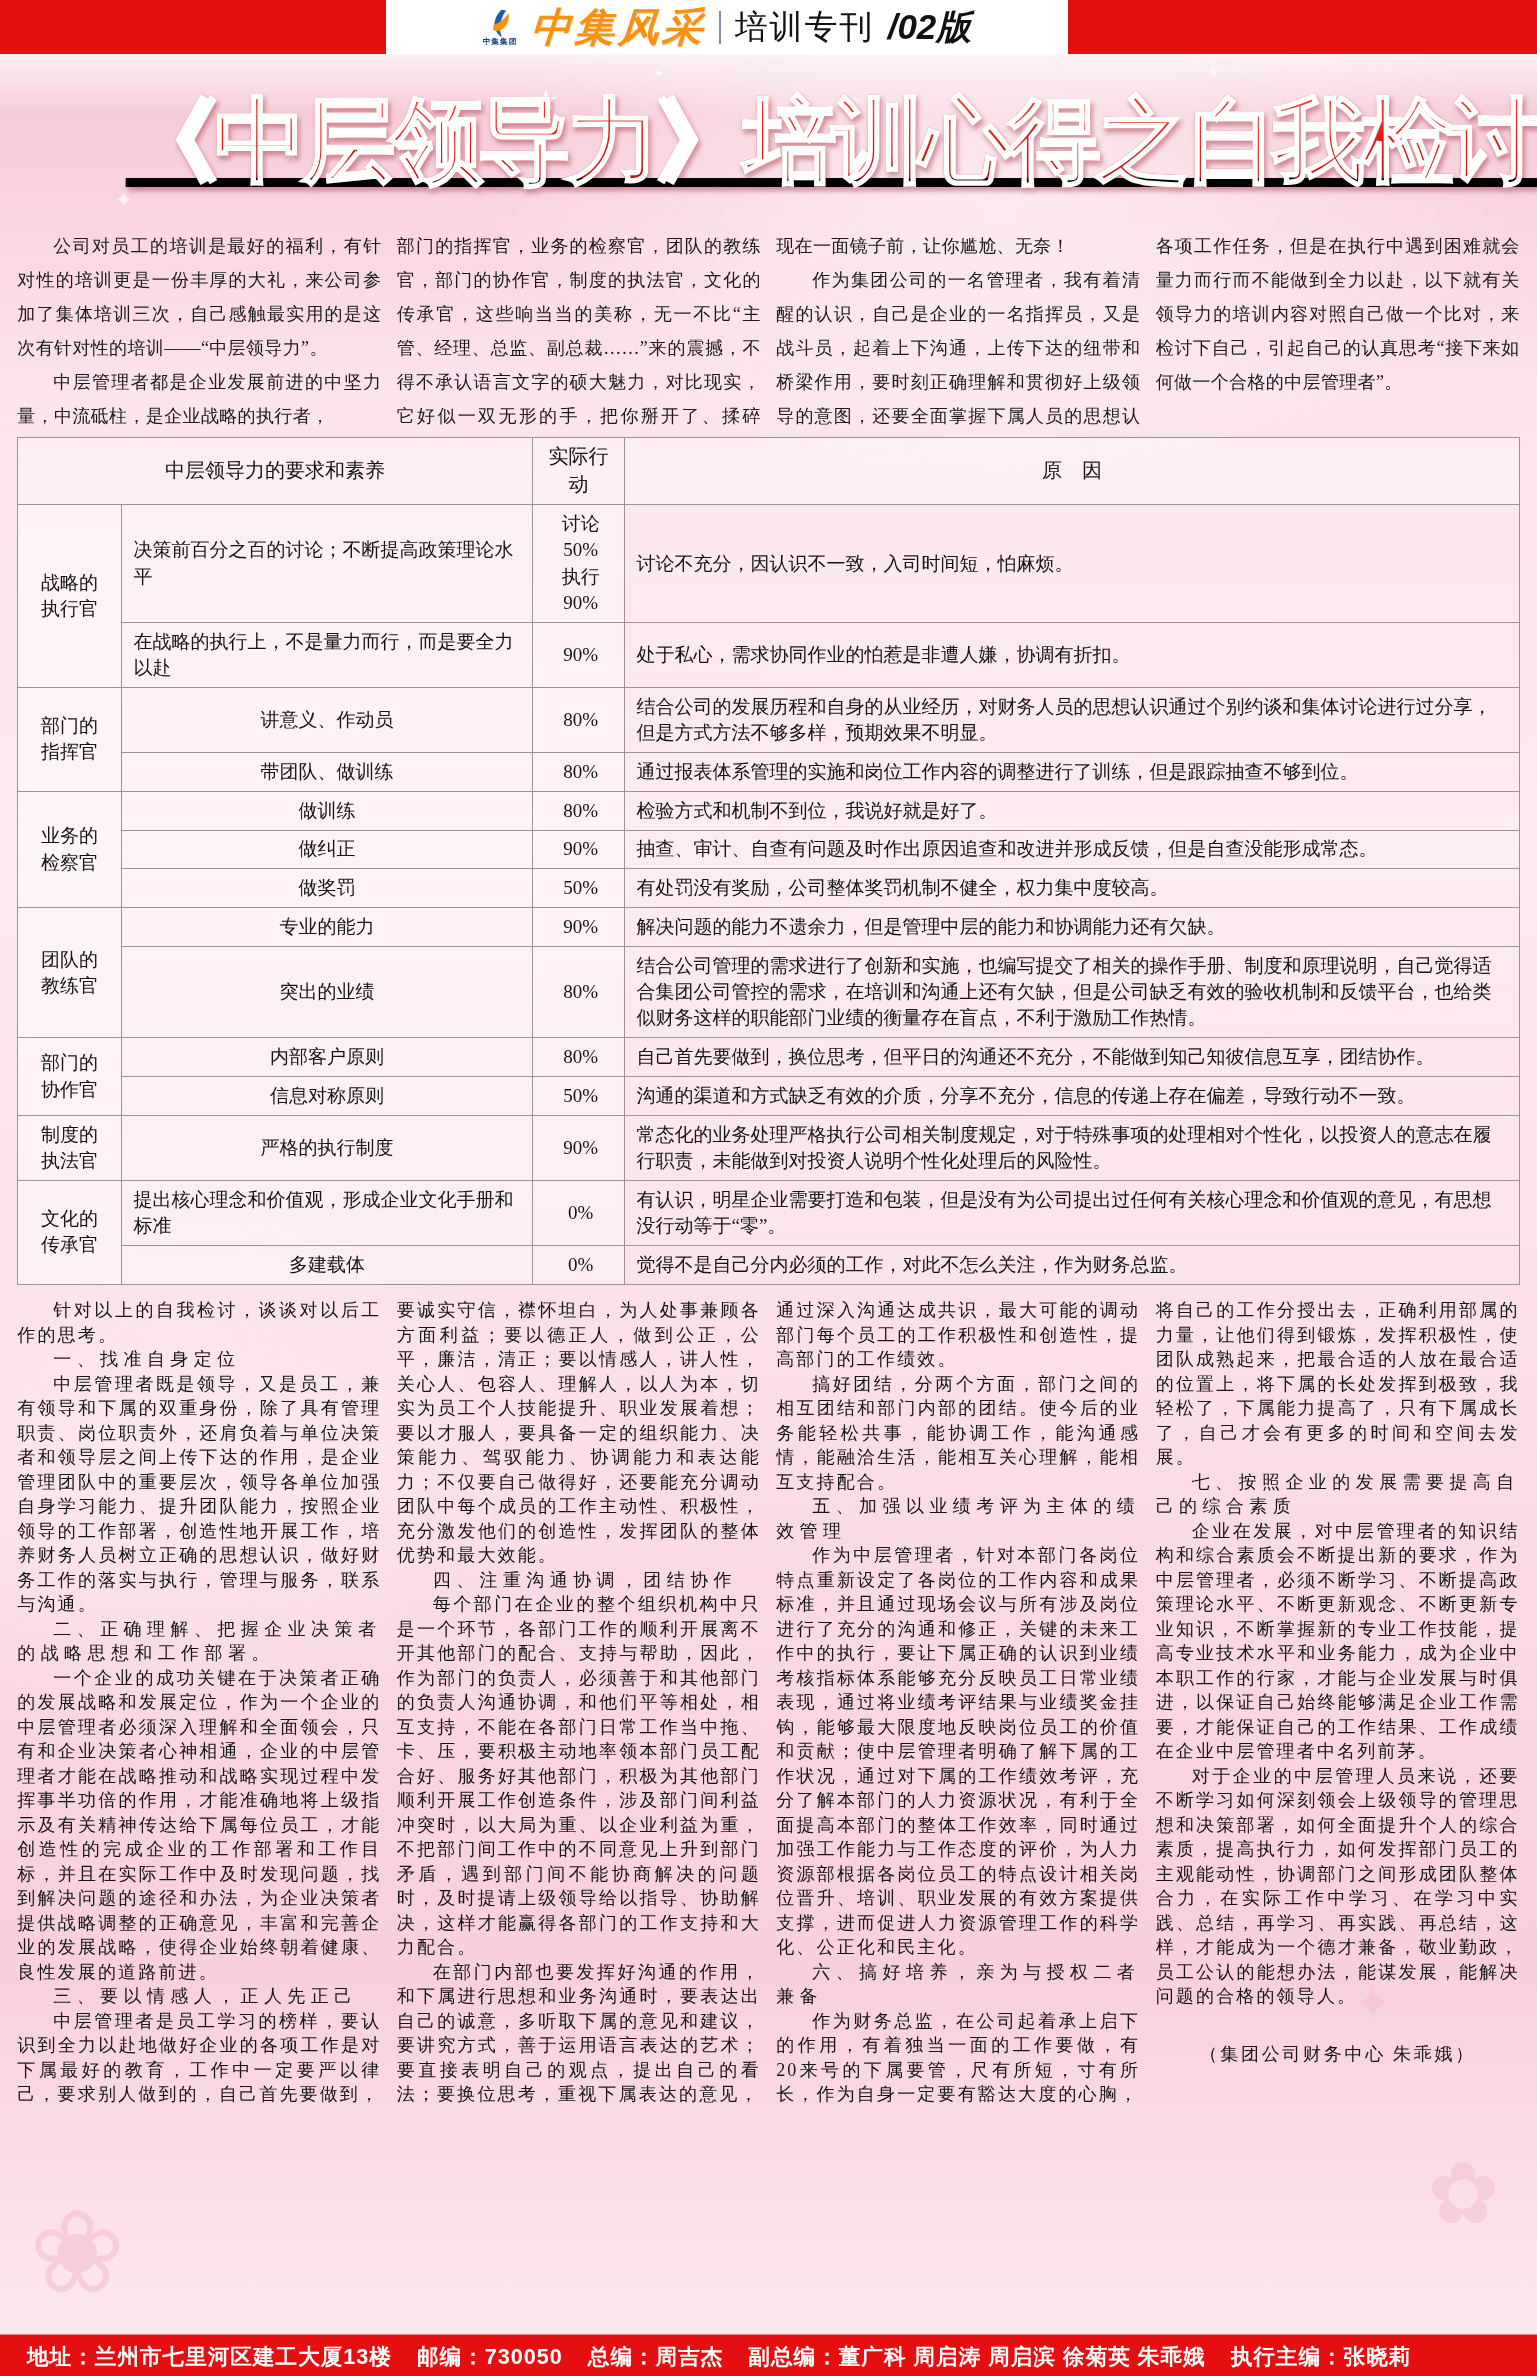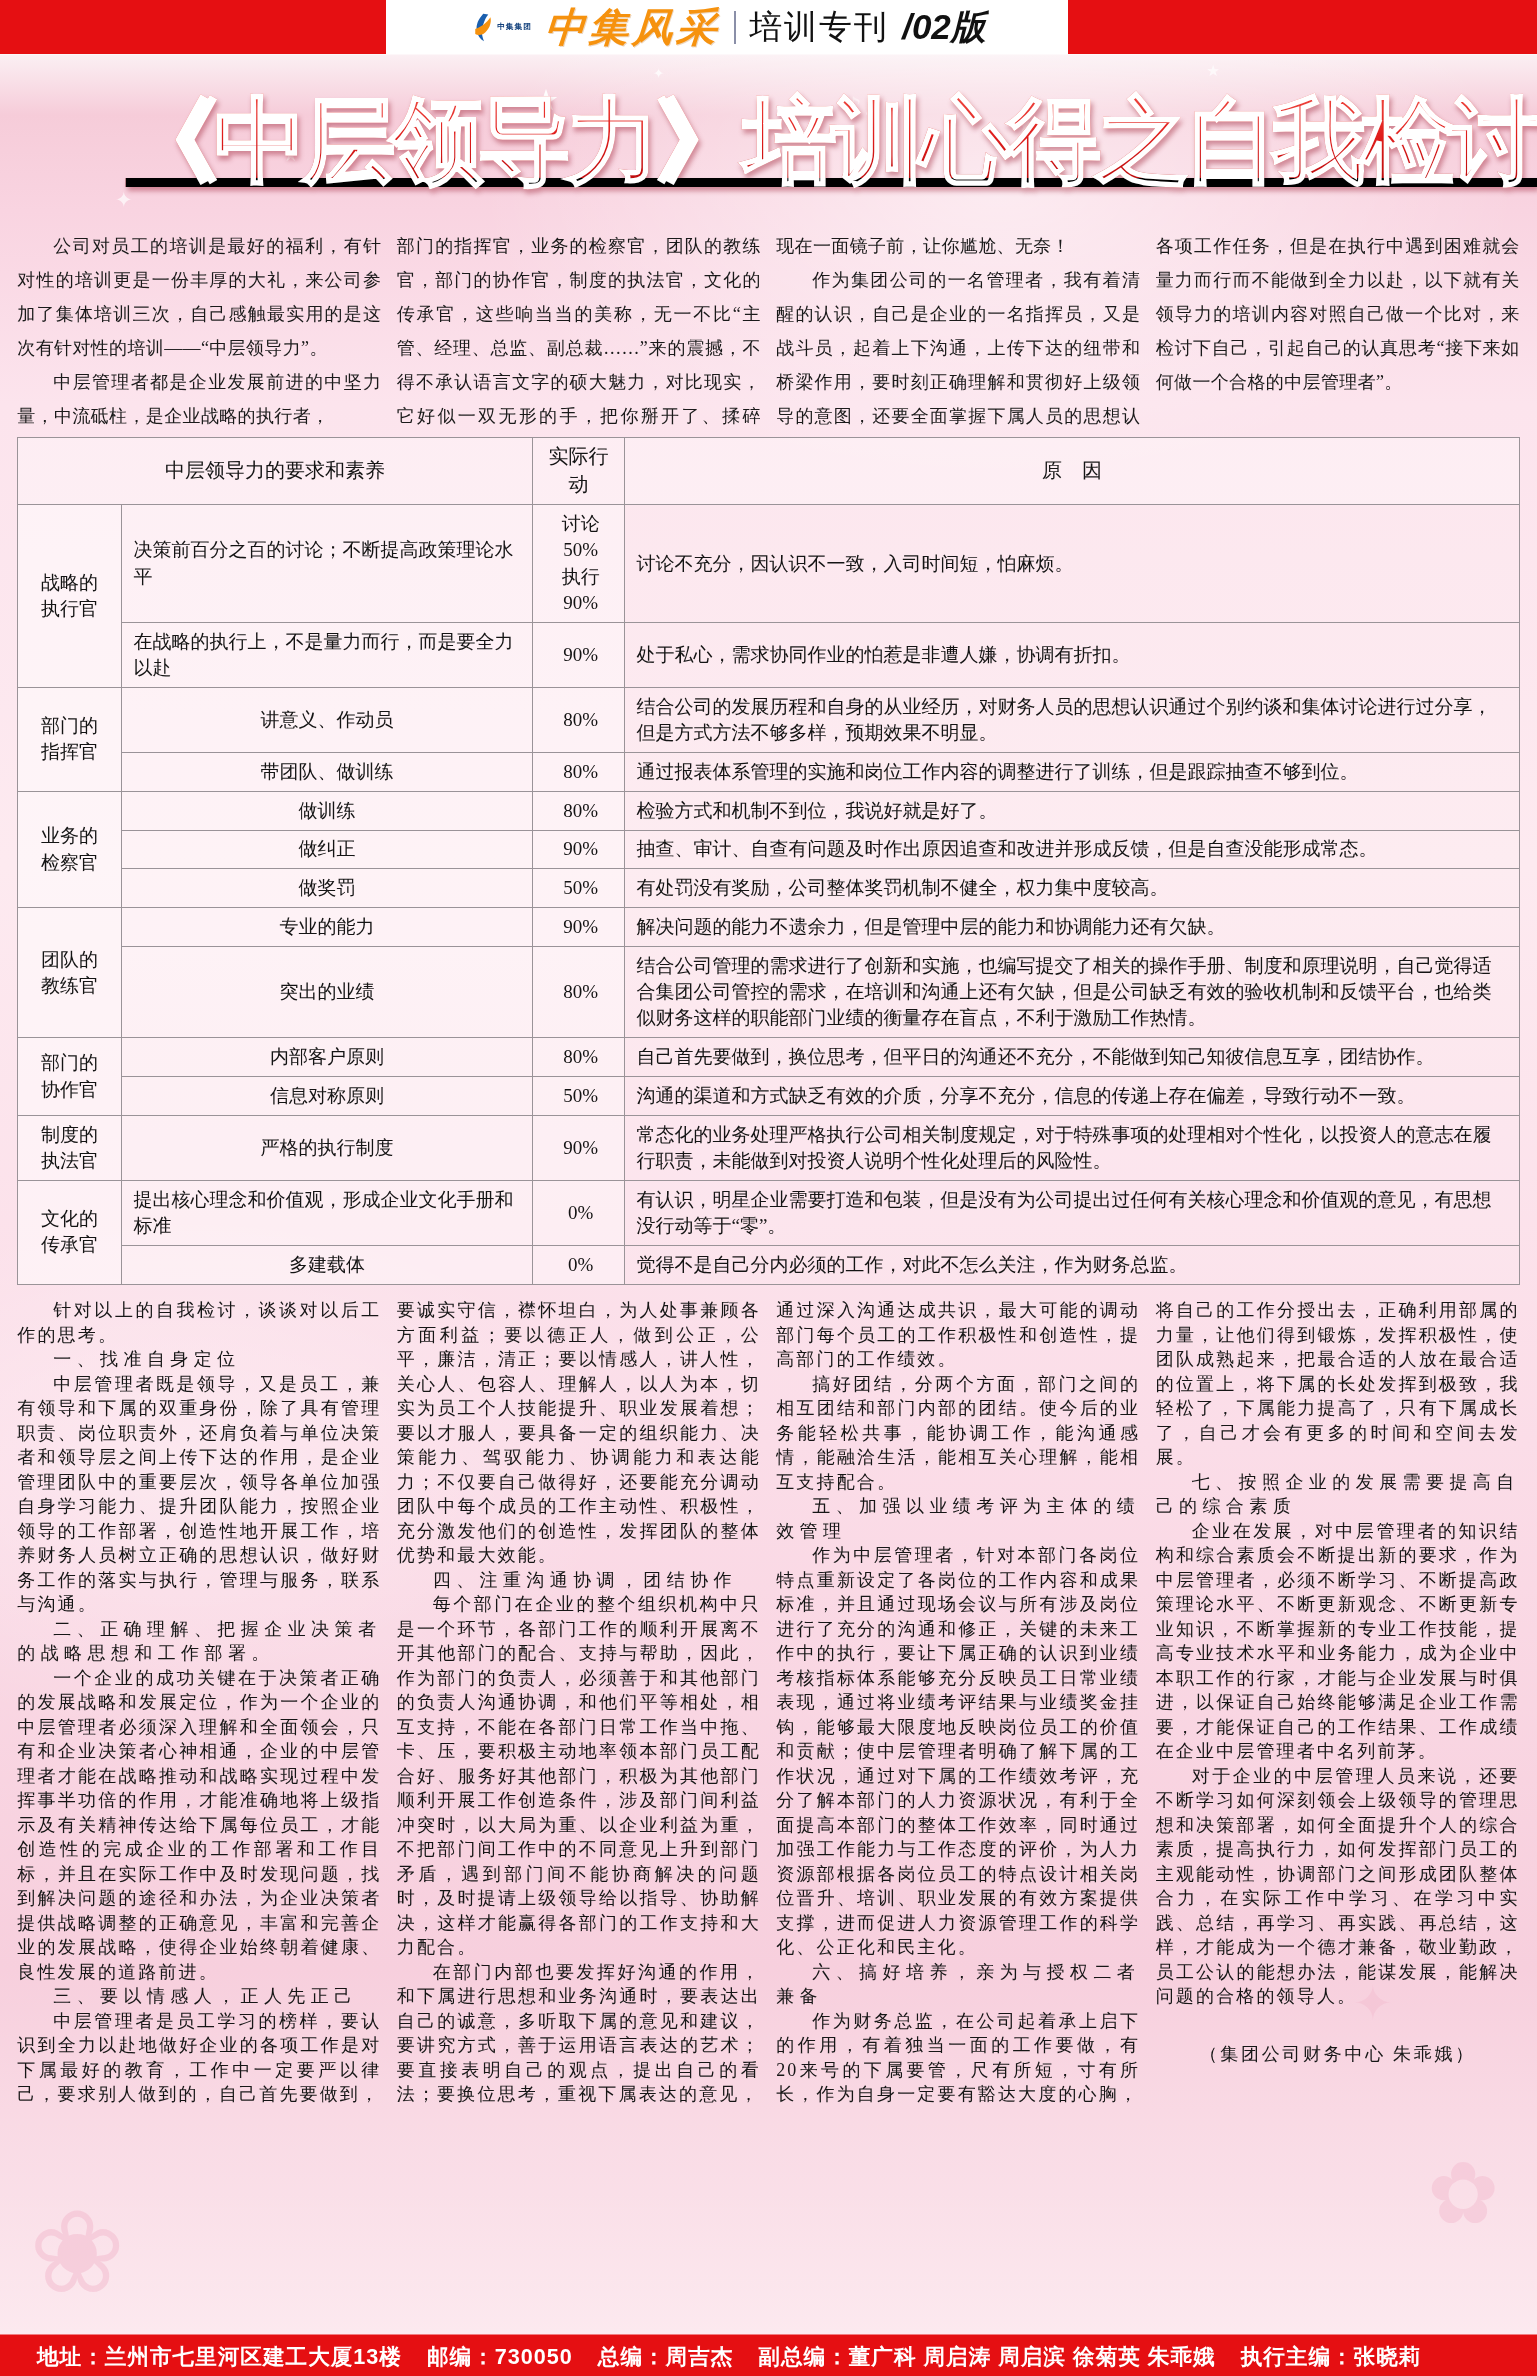--- a/index.html
+++ b/index.html
@@ -13,21 +13,21 @@
       radial-gradient(ellipse 672px 403px at 12% 62%, rgba(255,255,255,.35), rgba(255,255,255,0) 65%),
       linear-gradient(180deg,#ffffff 0px,#ffffff 54px,#fbeff3 55px,#f6ccd9 115px,#f9d4e1 211px,#fce4ed 403px,#fdeaf0 865px,#fbdde8 1441px,#f7cfdd 1969px,#fce9ef 2334px,#e50f12 2335px);
   }
   
   .masthead { position:relative; height:54px; background:#fff; }
   .masthead .redblock { position:absolute; top:0; height:54px; background:#e50f12; }
   .masthead .redblock.left { left:0; width:386px; }
   .masthead .redblock.right { right:0; width:469px; }
   .mast-center { position:absolute; left:386px; right:469px; top:0; height:54px;
     display:flex; align-items:center; justify-content:center; gap:13.4px; background:#fff; }
-  .logo-wrap { display:flex; flex-direction:row; align-items:center; line-height:1; }
+  .logo-wrap { display:flex; flex-direction:column; align-items:center; line-height:1; }
   .logo-wrap svg { width:29px; height:29px; }
   .logo-caption { font-family:"Liberation Sans",sans-serif; font-size:7.7px; color:#12407c; letter-spacing:1px; font-weight:bold; }
   .brand-name { font-family:"Liberation Sans",sans-serif; font-weight:900; font-style:italic;
     font-size:40px; color:#f6920e; letter-spacing:3.8px; transform:skewX(-4deg);
     text-shadow:1px 1px 0 rgba(180,90,0,.25); white-space:nowrap; }
   .mast-divider { width:1.9px; height:33px; background:#8a8fa8; }
   .edition { font-family:"Liberation Sans",sans-serif; font-size:33px; color:#111; letter-spacing:1.9px; white-space:nowrap; }
   .page-no { font-family:"Liberation Sans",sans-serif; font-size:35px; font-weight:900; font-style:italic; color:#111; white-space:nowrap; }
   
   .title-band { position:relative; padding:25px 0 9.6px 0; text-align:right; height:171px;text-decoration:underline; }
@@ -72,21 +72,21 @@
   
   .body-cols { display:flex; gap:15.4px; padding:13.4px 17.3px 0 17.3px; height:943px; overflow:hidden; }
   .body-cols .col { flex:1 1 0; font-size:18px; line-height:24.5px; letter-spacing:.12em;
     text-align:justify; color:#161616; }
   .body-cols .col p { text-indent:2em; }
   .body-cols .col p.cont { text-indent:0; }
   .body-cols .col p.sec { letter-spacing:.3em; }
   .byline { margin-top:33px; text-align:center; letter-spacing:.15em; text-indent:0 !important; }
   
   .footer { position:absolute; left:0; right:0; bottom:0; height:42px; background:#e50f12;
-    display:flex; align-items:center; justify-content:flex-start; padding-left:37px;
+    display:flex; align-items:center; justify-content:flex-start; padding-left:27px;
     font-family:"Liberation Sans",sans-serif; font-weight:bold; font-size:21.6px; color:#fff;
     letter-spacing:1px; white-space:nowrap; }
   .footer span { margin-right:25px; }
 </style>
 </head>
 <body>
 
 <div class="page">
 
   <div class="masthead">

